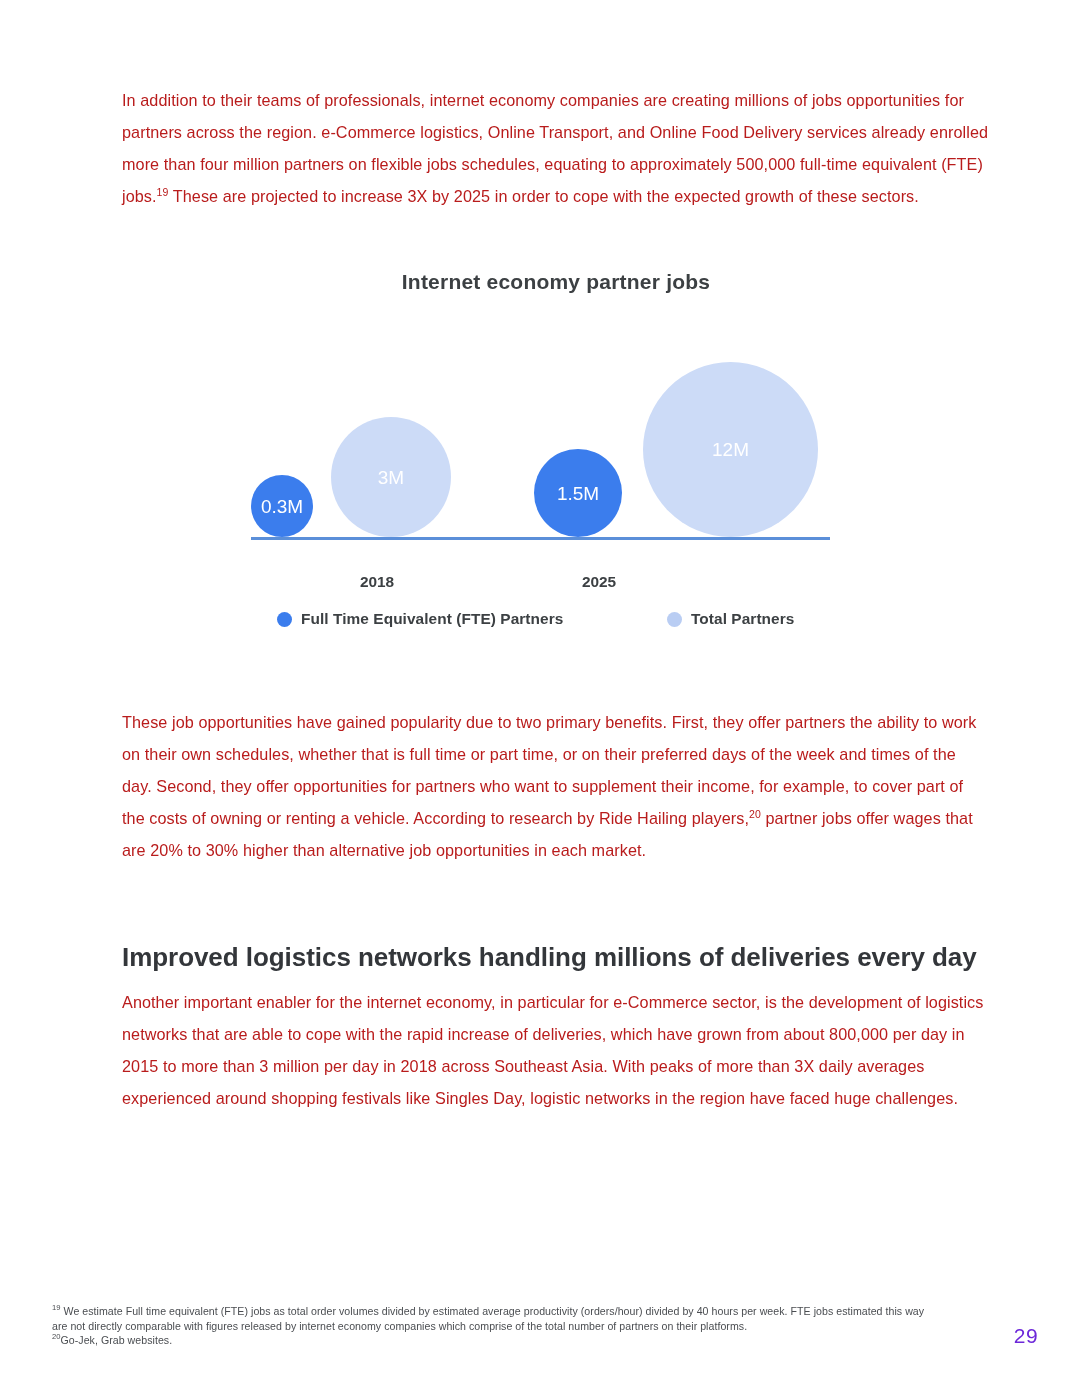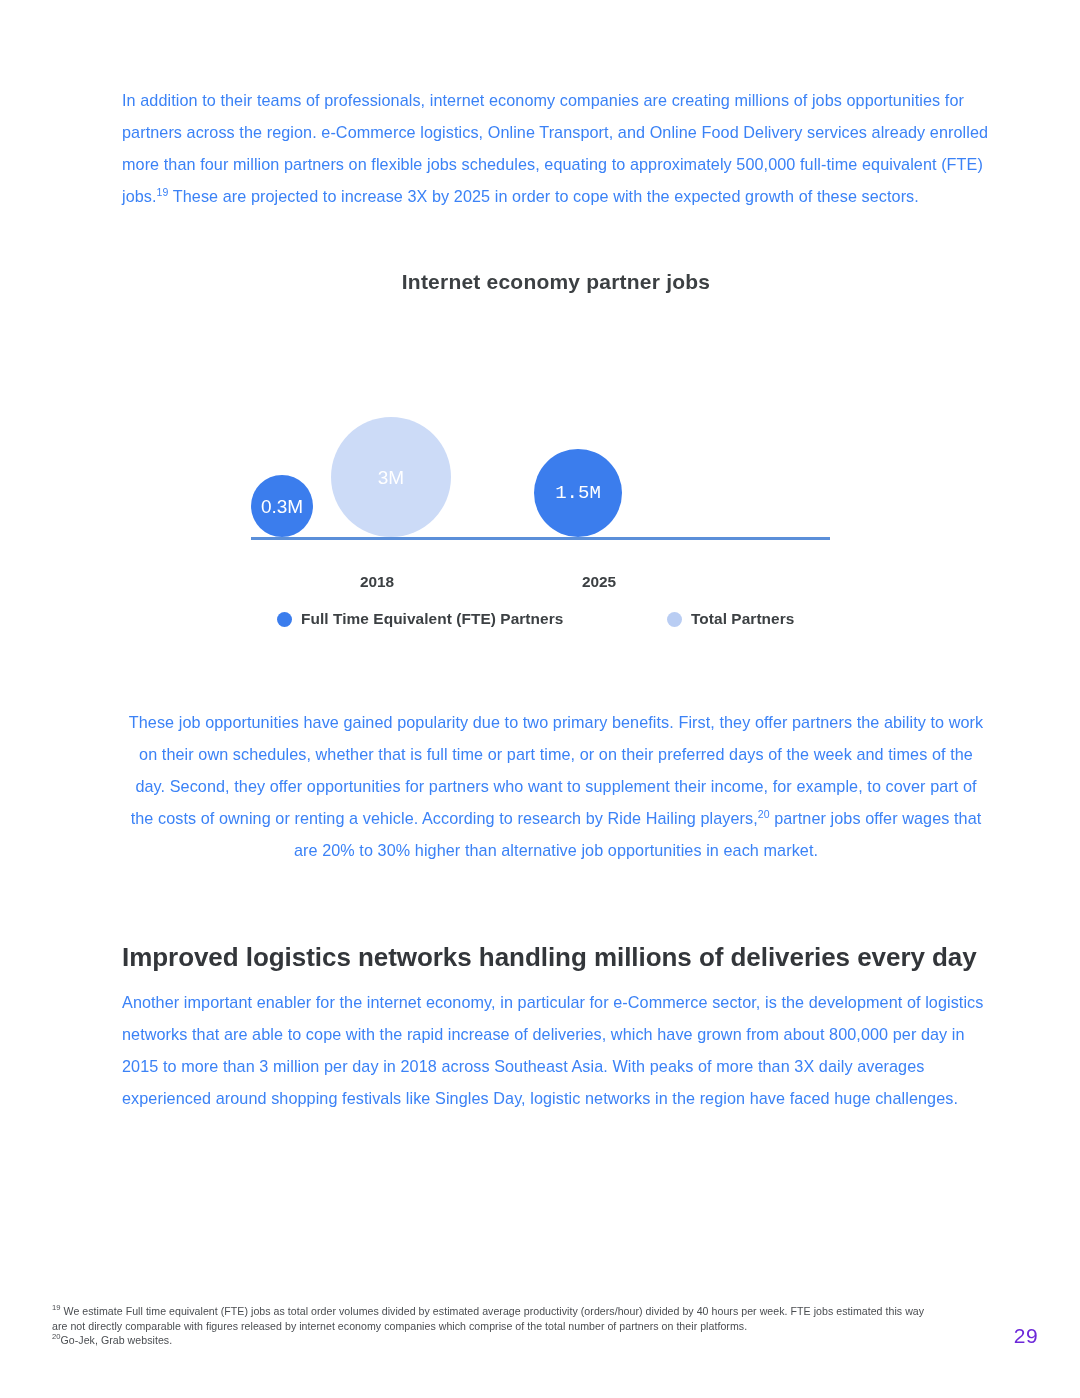--- a/index.html
+++ b/index.html
@@ -29,21 +29,21 @@
   .content {
     position: absolute;
     left: 122px;
     top: 0;
     width: 868px;
   }
 
   .para {
     font-size: 16.2px;
     line-height: 32px;
-    color: #3b82f6;
+    color: #b91c1c;
     letter-spacing: 0.005em;
     text-align: left;
     margin: 0;
     font-weight: 400;
   }
 
   sup.fn {
     font-size: 10.5px;
     line-height: 0;
     vertical-align: super;
@@ -221,23 +221,26 @@
 
         <div class="bubble fte" style="left:129px; bottom:3px; width:62px; height:62px;">
           <span class="bubble-label" style="font-size:19px;">0.3M</span>
         </div>
 
         <div class="bubble total" style="left:209px; bottom:3px; width:120px; height:120px;">
           <span class="bubble-label" style="font-size:19px;">3M</span>
         </div>
 
         <div class="bubble fte" style="left:412px; bottom:3px; width:88px; height:88px;">
-          <span class="bubble-label" style="font-size:19px;font-family:Liberation Mono, monospace;">1.5M</span>
-        </div>
-
+          <span class="bubble-label" style="font-size:19px;">1.5M</span>
+        </div>
+
+        <div class="bubble total" style="left:521px; bottom:3px; width:175px; height:175px;">
+          <span class="bubble-label" style="font-size:19px;">12M</span>
+        </div>
 
         <div class="baseline"></div>
       </div>
 
       <div class="years" style="top:313px;">
         <span class="year" style="left:215px; width:80px;">2018</span>
         <span class="year" style="left:437px; width:80px;">2025</span>
       </div>
 
       <div class="legend" style="top:350px;">
@@ -245,21 +248,21 @@
           <span class="legend-dot fte"></span>
           <span class="legend-text">Full Time Equivalent (FTE) Partners</span>
         </div>
         <div class="legend-item" style="left:545px;">
           <span class="legend-dot total"></span>
           <span class="legend-text">Total Partners</span>
         </div>
       </div>
     </div>
 
-    <p class="para" style="margin-top:56px;text-align:center;">
+    <p class="para" style="margin-top:56px;">
       <span>These job opportunities have gained popularity due to two primary benefits. First, they offer partners the ability to work on their own schedules, whether that is full time or part time, or on their preferred days of the week and times of the day. Second, they offer opportunities for partners who want to supplement their income, for example, to cover part of the costs of owning or renting a vehicle. According to research by Ride Hailing players,</span><sup class="fn">20</sup><span> partner jobs offer wages that are 20% to 30% higher than alternative job opportunities in each market.</span>
     </p>
 
     <h2 class="section-heading" style="margin-top:76px;">Improved logistics networks handling millions of deliveries every day</h2>
 
     <p class="para" style="margin-top:14px;">Another important enabler for the internet economy, in particular for e-Commerce sector, is the development of logistics networks that are able to cope with the rapid increase of deliveries, which have grown from about 800,000 per day in 2015 to more than 3 million per day in 2018 across Southeast Asia. With peaks of more than 3X daily averages experienced around shopping festivals like Singles Day, logistic networks in the region have faced huge challenges.</p>
 
   </div>
 
   <div class="footnotes">

